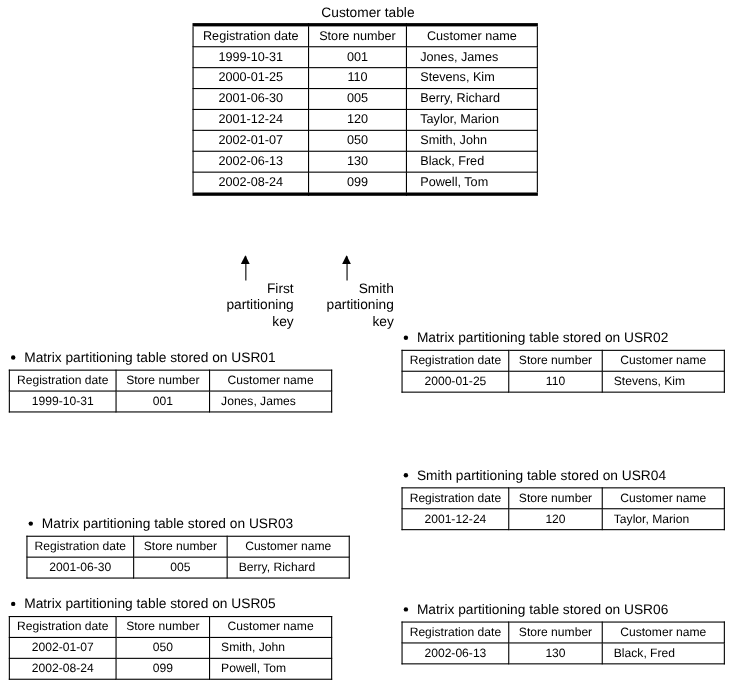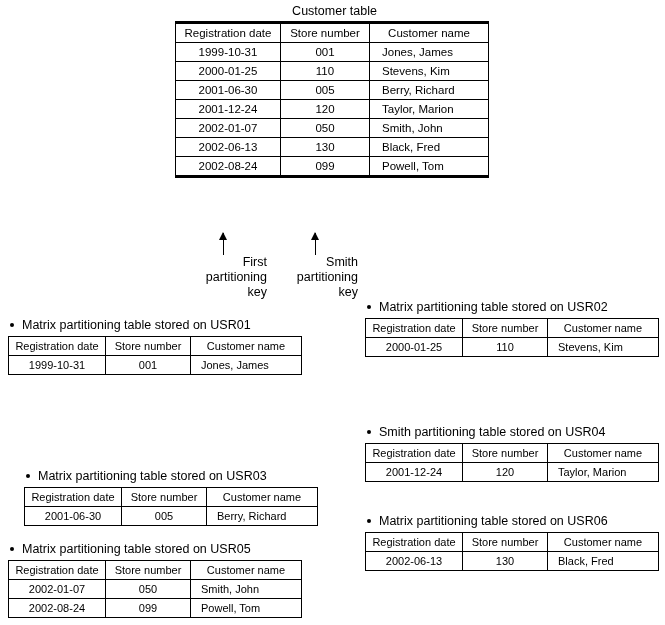--- a/index.html
+++ b/index.html
@@ -305,21 +305,21 @@
       </tr>
       <tr>
         <td>2002-08-24</td>
         <td>099</td>
         <td class="nm">Powell, Tom</td>
       </tr>
     </tbody>
   </table>
 </div>
 
-<div class="part-block" style="left:365px; top:514px;">
+<div class="part-block" style="left:365px; top:547px;">
   <div class="part-title">
     <span class="bullet"></span>
     <span>Matrix partitioning table stored on USR06</span>
   </div>
   <table class="part-grid">
     <thead>
       <tr>
         <th class="c-date">Registration date</th>
         <th class="c-store">Store number</th>
         <th class="c-name">Customer name</th>

